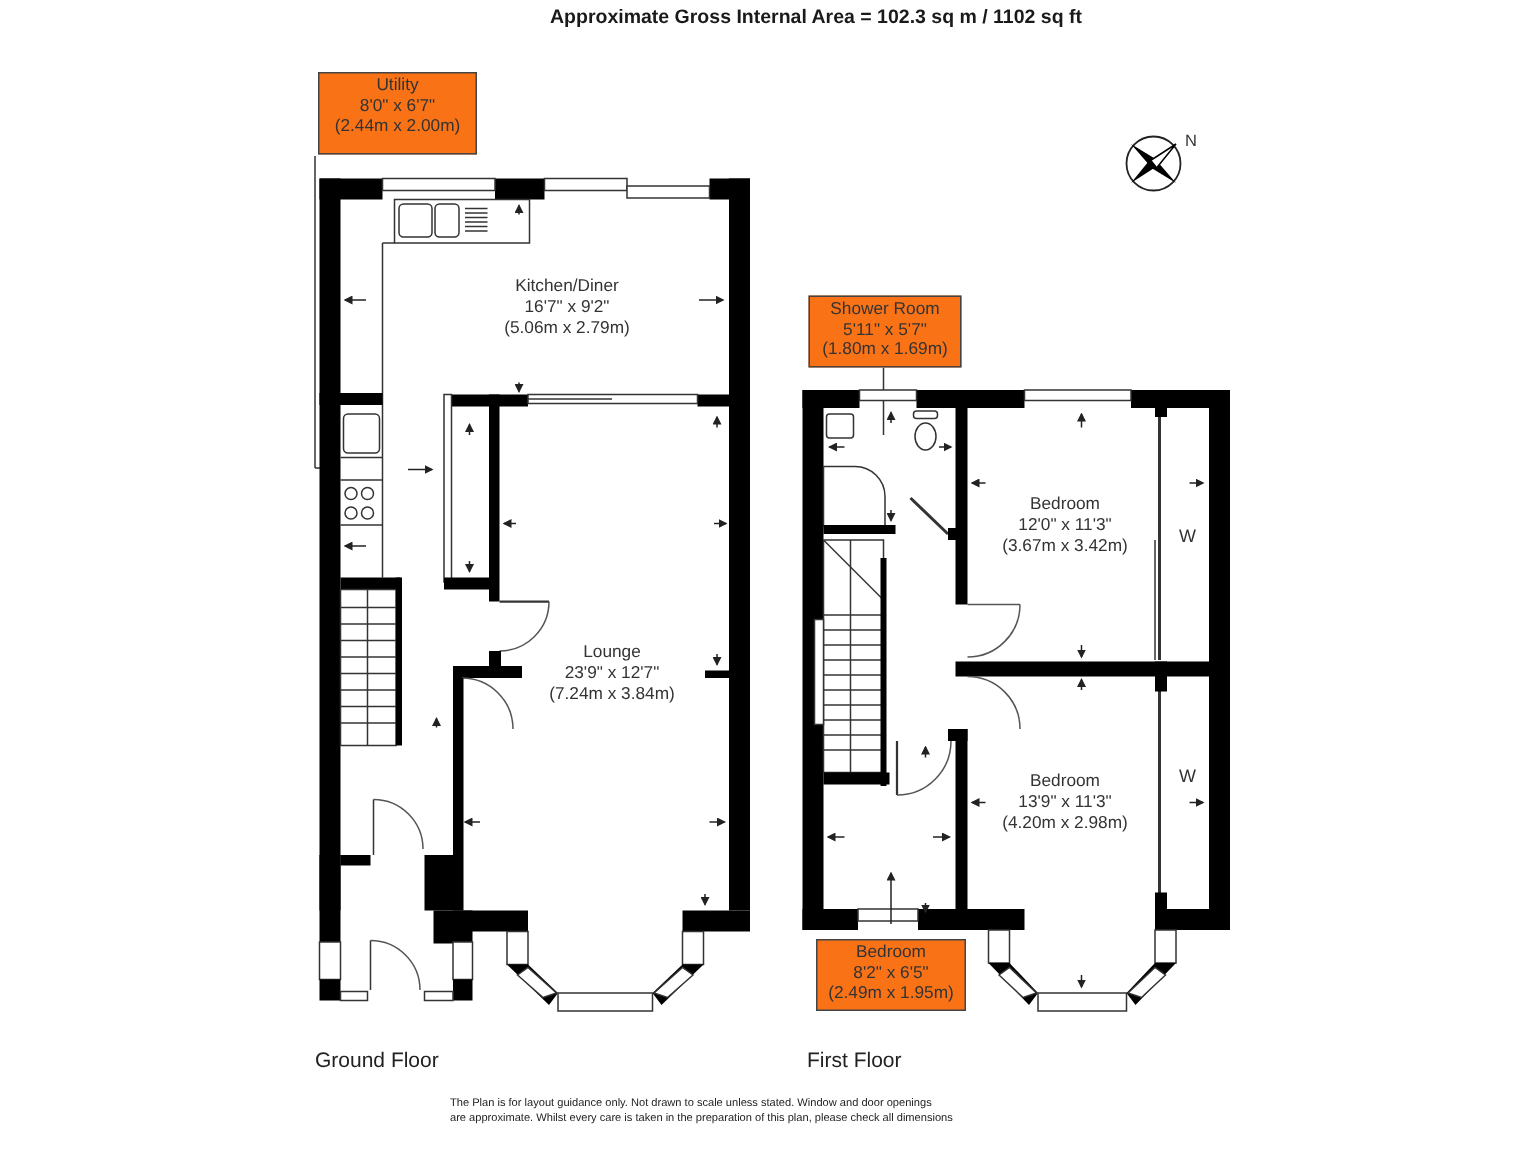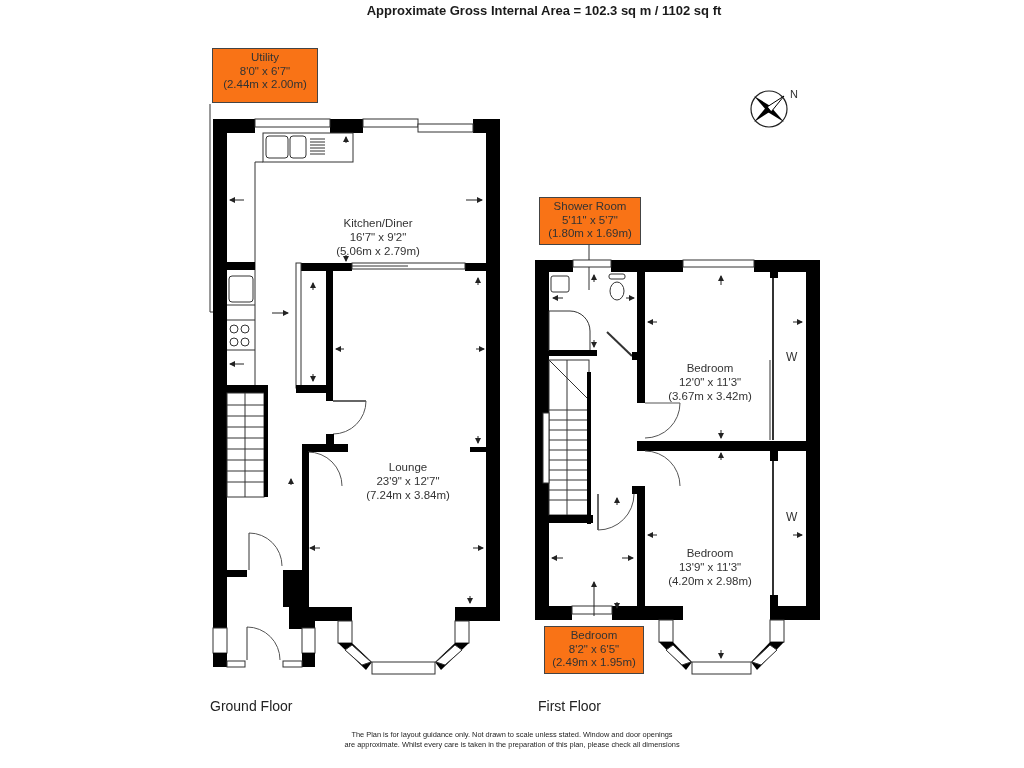--- a/index.html
+++ b/index.html
@@ -1,22 +1,22 @@
 <!DOCTYPE html>
 <html><head>
 <meta charset="utf-8">
 <style>
   html, body { margin: 0; padding: 0; background: #ffffff; }
   body { width: 1024px; height: 768px; position: relative; overflow: hidden; font-family: "Liberation Sans", "DejaVu Sans", sans-serif; color: #1a1a1a; }
   .title { position: absolute; top: 3px; left: 0; width: 1024px; text-align: center; font-weight: bold; font-size: 13px; margin-left: 32px; }
   .plan { position: absolute; left: 0; top: 0; }
   .floor-label { position: absolute; font-size: 14px; color: #222; }
-  .disclaimer { position: absolute; left: 300px; top: 730px; width: 424px; text-align: center; font-size: 7.4px; line-height: 9.6px; color: #222; }
+  .disclaimer { position: absolute; left: 300px; top: 730px; width: 424px; font-size: 7.4px; line-height: 9.6px; color: #222; }
   .room-box { position: absolute; background: #f97316; border: 1px solid #444; text-align: center; font-size: 11.5px; line-height: 13.5px; color: #333; box-sizing: border-box; padding-top: 2px; }
-  .room-label { position: absolute; text-align: center; font-size: 11.5px; line-height: 14px; color: #333; margin-top: 32px; }
+  .room-label { position: absolute; text-align: center; font-size: 11.5px; line-height: 14px; color: #333; }
   .w-label { position: absolute; font-size: 12px; color: #333; }
   .compass { position: absolute; left: 748px; top: 88px; }
   .n-label { position: absolute; left: 790px; top: 88px; font-size: 11px; color: #333; }
 </style>
 </head>
 <body>
 
 <div class="title">Approximate Gross Internal Area = 102.3 sq m / 1102 sq ft</div>
 
 <svg class="plan" width="1024" height="768" viewBox="0 0 1024 768" xmlns="http://www.w3.org/2000/svg">

